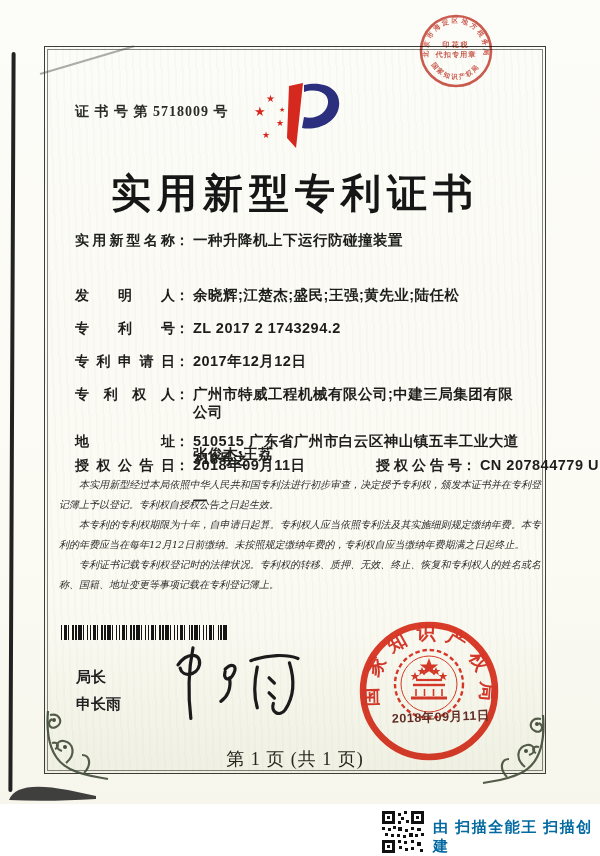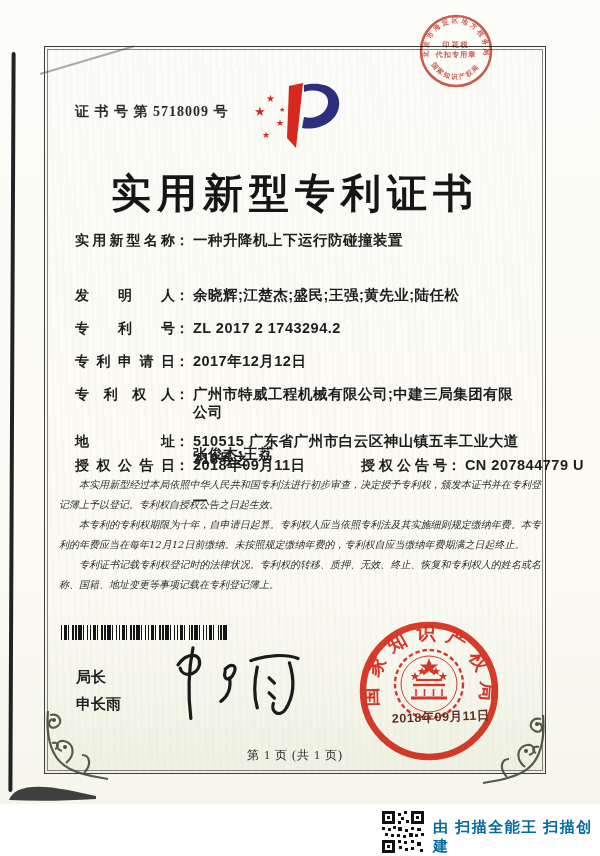--- a/index.html
+++ b/index.html
@@ -37,21 +37,21 @@
   
   .field-row { position:absolute; left:30px; width:458px; font-size:14px; font-weight:600;
     color:#1d1d1b; font-family:"Liberation Sans", sans-serif; line-height:18px; }
   .flabel { display:inline-block; width:100px; text-align:justify; text-align-last:justify;
     vertical-align:top; }
   .fcolon { display:inline-block; vertical-align:top; }
   .fvalue { display:inline-block; vertical-align:top; font-size:14.5px; max-width:330px;
     letter-spacing:.5px; }
   .fvalue .line2 { display:block;margin-top:24px; }
   .grant-group2 { position:absolute; left:286px; top:0; white-space:nowrap; }
-  .grant-group2 .flabel { width:86px; }
+  .grant-group2 .flabel { width:86px;margin-left:15px; }
 
   
   .body-text { position:absolute; left:14px; top:428px; width:482px;
     font-family:"DejaVu Serif", serif; font-style:italic; font-size:10px;
     line-height:20px; color:#2d2d2b; text-align:justify; }
   .body-text p { text-indent:2em; }
 
   
   .barcode { position:absolute; left:16px; top:578px; width:166px; height:15px;
     background:repeating-linear-gradient(90deg,
@@ -61,21 +61,21 @@
     color:#222; font-family:"Liberation Sans", sans-serif; line-height:27px; }
   .signature { position:absolute; left:118px; top:585px; width:150px; height:98px; }
   .official-stamp { position:absolute; left:304px; top:564px; width:160px; height:160px;
     mix-blend-mode:multiply; }
   .tax-stamp { position:absolute; left:413px; top:10px; width:78px; height:78px;
     mix-blend-mode:multiply; }
   .flourish { position:absolute; width:70px; height:76px; }
   .flourish.left  { left:-5px; top:660px; }
   .flourish.right { left:436px; top:664px; transform:scaleX(-1); }
   .page-footer { position:absolute; left:0; top:700px; width:100%; text-align:center;
-    font-size:12px; color:#26261f; letter-spacing:1px; }
+    font-size:18px; color:#26261f; letter-spacing:1px; }
 
   
   .scanner-bar { position:absolute; left:0; top:804px; width:600px; height:52px; background:#fff; }
   .qr { position:absolute; left:382px; top:7px; width:42px; height:42px; }
   .scan-credit { position:absolute; left:433px; top:14px; font-size:15px; font-weight:600;
     color:#0369a1; letter-spacing:1.5px; font-family:"Liberation Sans", sans-serif; }
 
   svg text { font-family:"Liberation Sans", sans-serif; }
 </style>
 </head>

